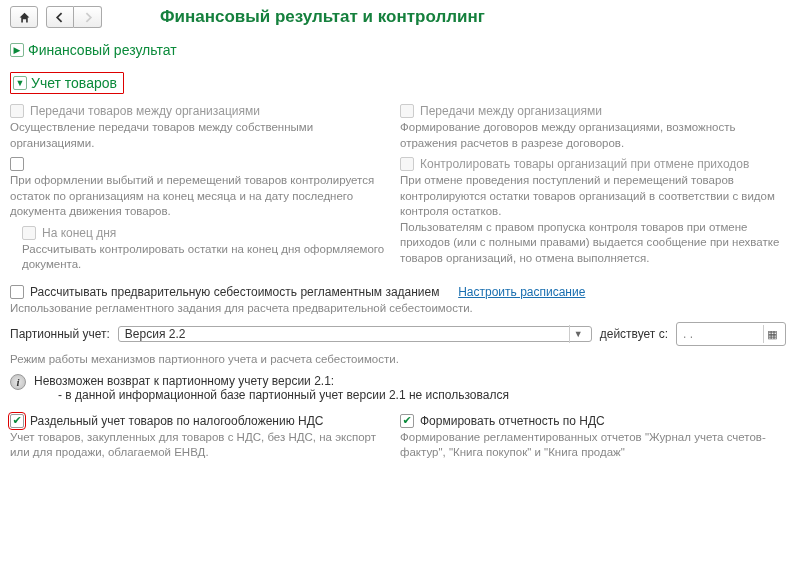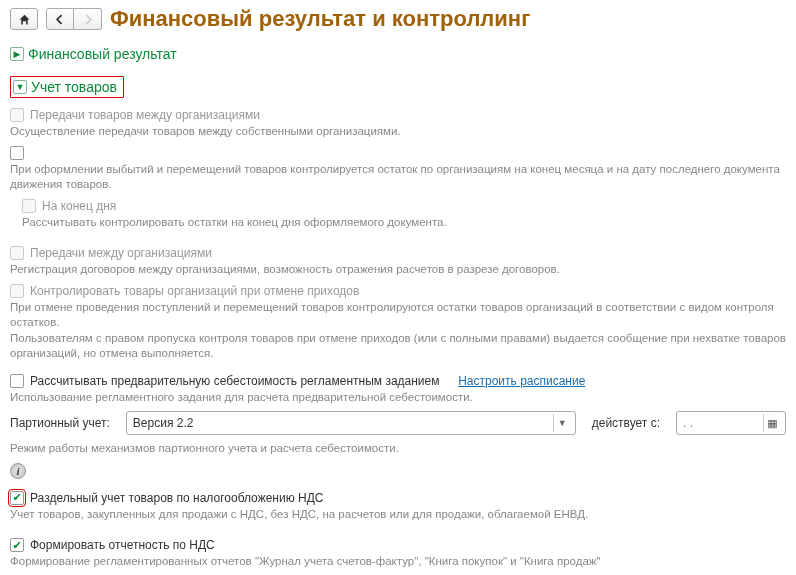--- a/index.html
+++ b/index.html
@@ -18,62 +18,62 @@
   .tbtn {
     width: 28px; height: 22px;
     border: 1px solid #aaa;
     border-radius: 3px;
     background: linear-gradient(#fff,#eee);
     display: flex; align-items: center; justify-content: center;
     font-size: 12px; color: #333;
     cursor: pointer;
   }
   .tbtn.disabled { color: #bbb; cursor: default; }
-  .page-title { font-size: 22px; font-weight: bold; color: #a16207; }
+  .page-title { font-size: 17px; font-weight: bold; margin-left: 50px; color: #15803d; }
   .section-header {
     display: inline-flex; align-items: center; gap: 4px;
     color: #0a8a3a; font-size: 14px;
     margin: 10px 0 4px 0;
     cursor: pointer;
   }
   .section-header.red-box {
     border: 1px solid #d00;
     padding: 2px 6px 2px 2px;
     border-radius: 1px;
   }
   .chev {
     width: 14px; height: 14px;
     border: 1px solid #7fb893;
     border-radius: 2px;
     display: inline-flex; align-items: center; justify-content: center;
     font-size: 9px; color: #0a8a3a;
     background: #fff;
   }
-  .columns { display: flex; gap: 4px; flex-direction: column; }
+  .columns { display: flex; gap: 4px; }
   .col { flex: 1; }
   .chk-row { display: flex; align-items: center; gap: 6px; margin: 6px 0 2px 0; }
   .chkbox {
     width: 14px; height: 14px;
     border: 1px solid #999;
     border-radius: 2px;
     background: #fff;
     display: inline-flex; align-items: center; justify-content: center;
     font-size: 11px; color: #0a8a3a;
     line-height: 1;
   }
   .chkbox.disabled { border-color: #ccc; background: #f7f7f7; }
   .chkbox.redring { outline: 1px solid #d00; outline-offset: 1px; }
   .lbl-disabled { color: #999; }
   .desc { color: #888; font-size: 11.5px; line-height: 1.35; margin: 2px 0 6px 0; }
   .sub-indent { margin-left: 12px; }
   .link { color: #1a6fb0; text-decoration: underline; cursor: pointer; text-align: right; }
-  .form-row { display: flex; align-items: center; gap: 16px; margin: 6px 0; }
+  .form-row { display: flex; align-items: center; gap: 8px; margin: 6px 0; }
   .select {
     flex: 1;
-    height: 24px;
+    height: 16px;
     border: 1px solid #aaa;
     border-radius: 3px;
     display: flex; align-items: center; justify-content: space-between;
     padding: 0 4px 0 6px;
     background: #fff;
   }
   .select-caret {
     width: 18px; height: 18px;
     border-left: 1px solid #ccc;
     display: flex; align-items: center; justify-content: center;
@@ -156,21 +156,21 @@
       <span class="lbl-disabled">На конец дня</span>
     </div>
     <div class="desc sub-indent">Рассчитывать контролировать остатки на конец дня оформляемого документа.</div>
   </div>
 
   <div class="col">
     <div class="chk-row">
       <span class="chkbox disabled"></span>
       <span class="lbl-disabled">Передачи между организациями</span>
     </div>
-    <div class="desc">Регистрация договоров между организациями, возможность отражения расчетов  в разрезе договоров.</div>
+    <div class="desc">Формирование договоров между организациями, возможность отражения расчетов  в разрезе договоров.</div>
 
     <div class="chk-row">
       <span class="chkbox disabled"></span>
       <span class="lbl-disabled">Контролировать товары организаций при отмене приходов</span>
     </div>
     <div class="desc" style="white-space:pre-line">При отмене проведения поступлений и перемещений товаров контролируются остатки товаров организаций в соответствии с видом контроля остатков.
 Пользователям с правом пропуска контроля товаров при отмене приходов (или с полными правами) выдается сообщение при нехватке товаров организаций, но отмена выполняется.</div>
   </div>
 </div>
 
@@ -191,29 +191,33 @@
   <span>действует с:</span>
   <div class="date-input">
     <span style="color:#888"> . .</span>
     <span class="date-icon">▦</span>
   </div>
 </div>
 <div class="desc">Режим работы механизмов партионного учета и расчета себестоимости.</div>
 
 <div class="info-row">
   <span class="info-icon">i</span>
+  <div>
+    <div>Невозможен возврат к партионному учету версии 2.1:</div>
+    <div style="margin-left:24px">- в данной информационной базе партионный учет версии 2.1 не использовался</div>
+  </div>
 </div>
 
 <div class="columns" style="margin-top:6px">
   <div class="col">
     <div class="chk-row">
       <span class="chkbox redring">✔</span>
       <span>Раздельный учет товаров по налогообложению НДС</span>
     </div>
-    <div class="desc">Учет товаров, закупленных для продажи с НДС, без НДС, на расчетов или для продажи, облагаемой ЕНВД.</div>
+    <div class="desc">Учет товаров, закупленных для товаров с НДС, без НДС, на экспорт или для продажи, облагаемой ЕНВД.</div>
   </div>
   <div class="col">
     <div class="chk-row">
       <span class="chkbox">✔</span>
       <span>Формировать отчетность по НДС</span>
     </div>
     <div class="desc">Формирование регламентированных отчетов "Журнал учета счетов-фактур", "Книга покупок" и "Книга продаж"</div>
   </div>
 </div>
 

